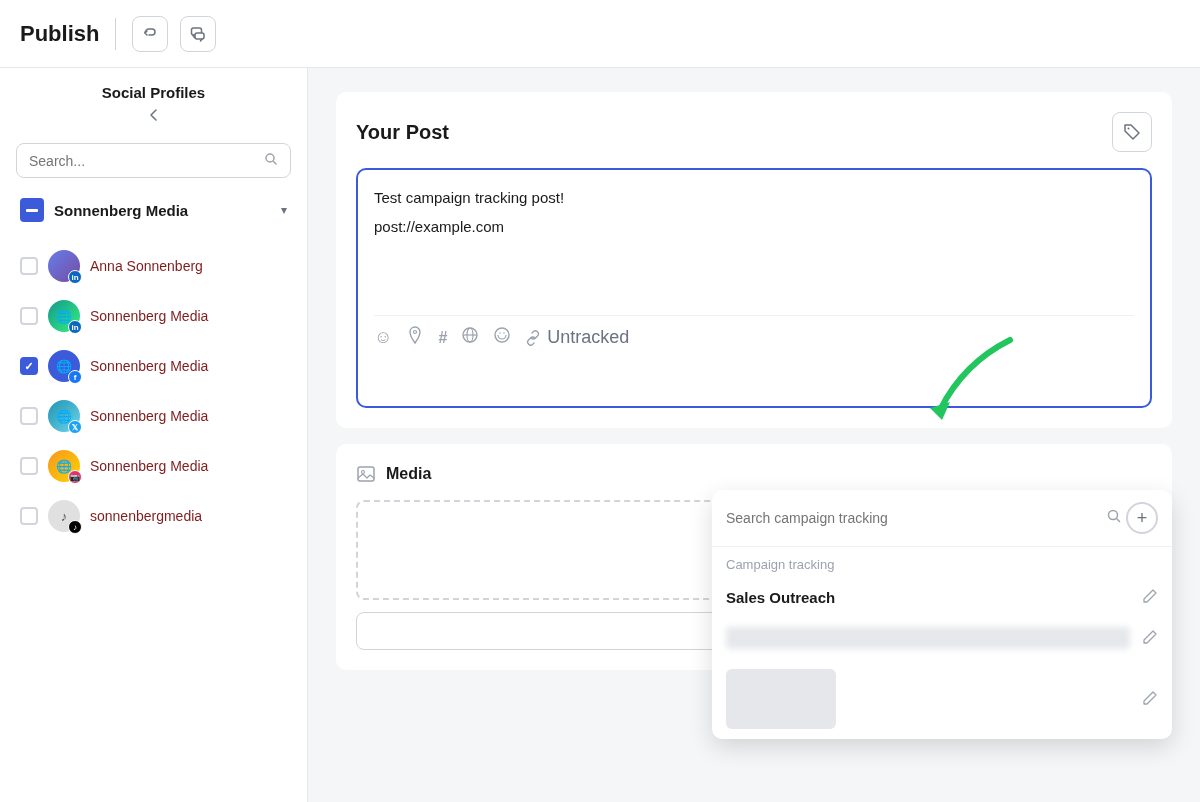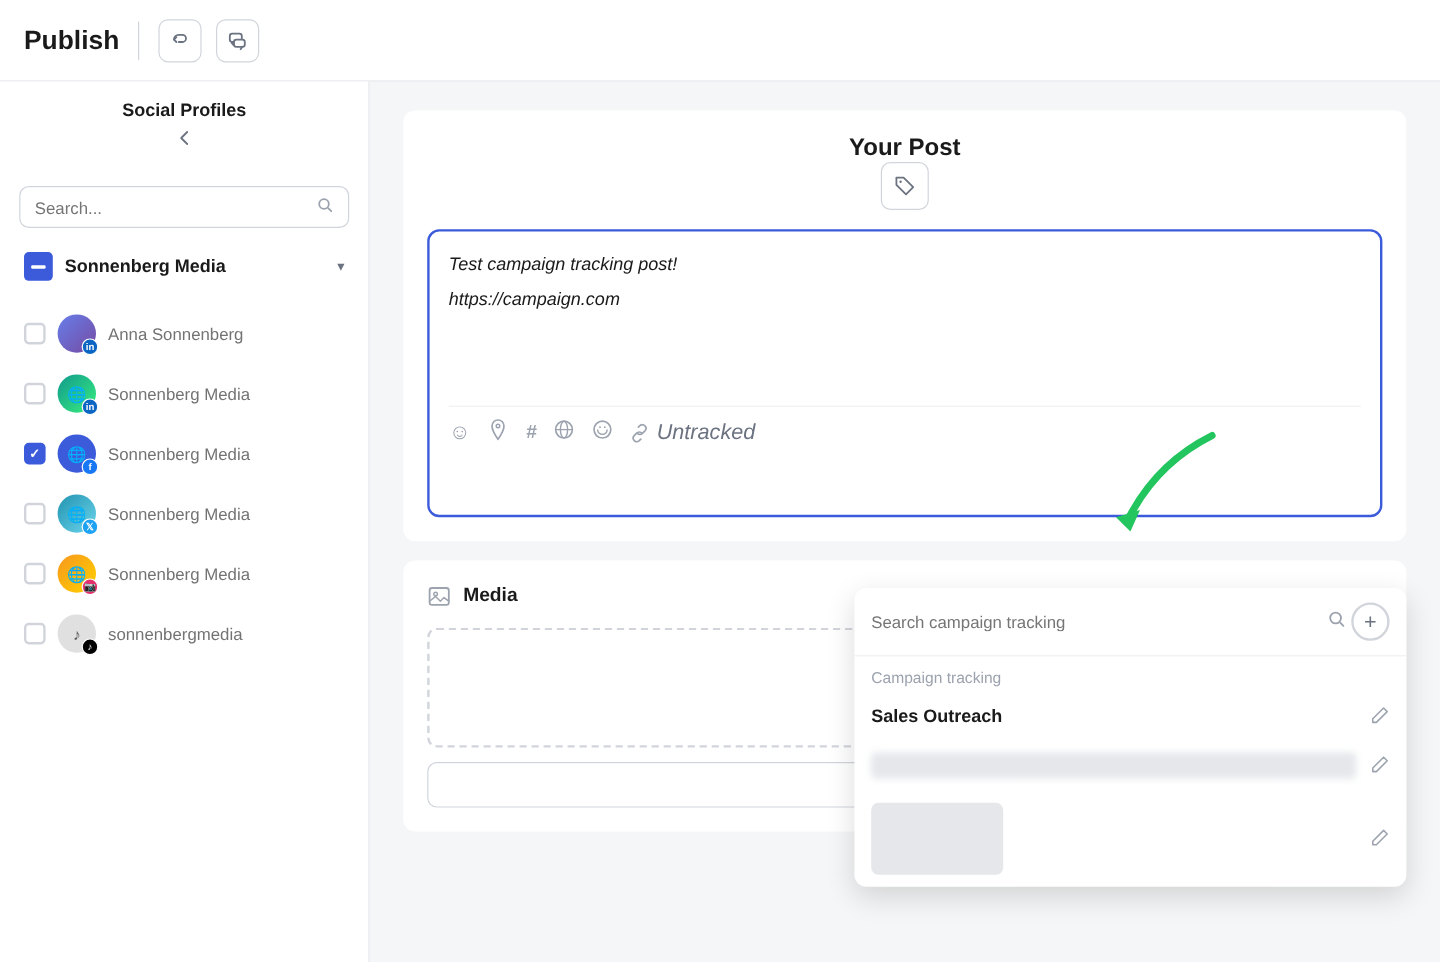--- a/index.html
+++ b/index.html
@@ -82,21 +82,20 @@
       background: none;
     }
     .search-box {
       display: flex;
       align-items: center;
       border: 1.5px solid #d1d5db;
       border-radius: 8px;
       padding: 8px 12px;
       gap: 8px;
       background: #fff;
-      margin-top: 12px;
     }
     .search-box input {
       border: none;
       outline: none;
       flex: 1;
       font-size: 14px;
       color: #9ca3af;
       background: transparent;
     }
     .search-icon { color: #9ca3af; font-size: 14px; }
@@ -197,21 +196,21 @@
       font-weight: 700;
     }
     .badge-linkedin { background: #0a66c2; }
     .badge-facebook { background: #1877f2; }
     .badge-twitter { background: #1da1f2; }
     .badge-instagram { background: #e1306c; }
     .badge-tiktok { background: #010101; }
 
     .profile-name {
       font-size: 14px;
-      color: #737373;
+      color: #7f1d1d;
       flex: 1;
     }
 
     
     .av-circle { border-radius: 50%; }
 
     
     .main {
       flex: 1;
       padding: 24px 28px;
@@ -225,21 +224,20 @@
       border-radius: 10px;
       padding: 20px;
       margin-bottom: 16px;
     }
 
     .post-header {
       display: flex;
       align-items: center;
       justify-content: space-between;
       margin-bottom: 16px;
-      flex-direction: column;
     }
     .post-title {
       font-size: 20px;
       font-weight: 700;
       color: #1a1a1a;
     }
     .tag-btn {
       width: 40px;
       height: 40px;
       border: 1.5px solid #d1d5db;
@@ -253,21 +251,20 @@
       font-size: 18px;
     }
 
     
     .post-editor {
       border: 2px solid #3b5bdb;
       border-radius: 10px;
       padding: 16px;
       min-height: 240px;
       position: relative;
-      font-style: italic;
     }
     .post-text {
       font-size: 15px;
       color: #1a1a1a;
       line-height: 1.6;
       margin-bottom: 8px;
     }
     .post-url {
       font-size: 15px;
       color: #1a1a1a;
@@ -536,21 +533,21 @@
         <button class="tag-btn">
           <svg width="20" height="20" viewBox="0 0 20 20" fill="none">
             <path d="M3 3h6l8 8-6 6-8-8V3z" stroke="#6b7280" stroke-width="1.5" stroke-linejoin="round"></path>
             <circle cx="6.5" cy="6.5" r="1" fill="#6b7280"></circle>
           </svg>
         </button>
       </div>
 
       <div class="post-editor">
         <p class="post-text">Test campaign tracking post!</p>
-        <p class="post-url">https://campaign.com</p>
+        <p class="post-url">post://example.com</p>
 
         <div class="green-arrow">
           <svg width="110" height="90" viewBox="0 0 110 90" fill="none">
             <path d="M90 10 C70 20 40 40 20 80" stroke="#22c55e" stroke-width="6" stroke-linecap="round"></path>
             <polygon points="10,78 30,72 22,90" fill="#22c55e"></polygon>
           </svg>
         </div>
 
         <div class="post-toolbar">
           <span class="toolbar-icon">☺</span>

